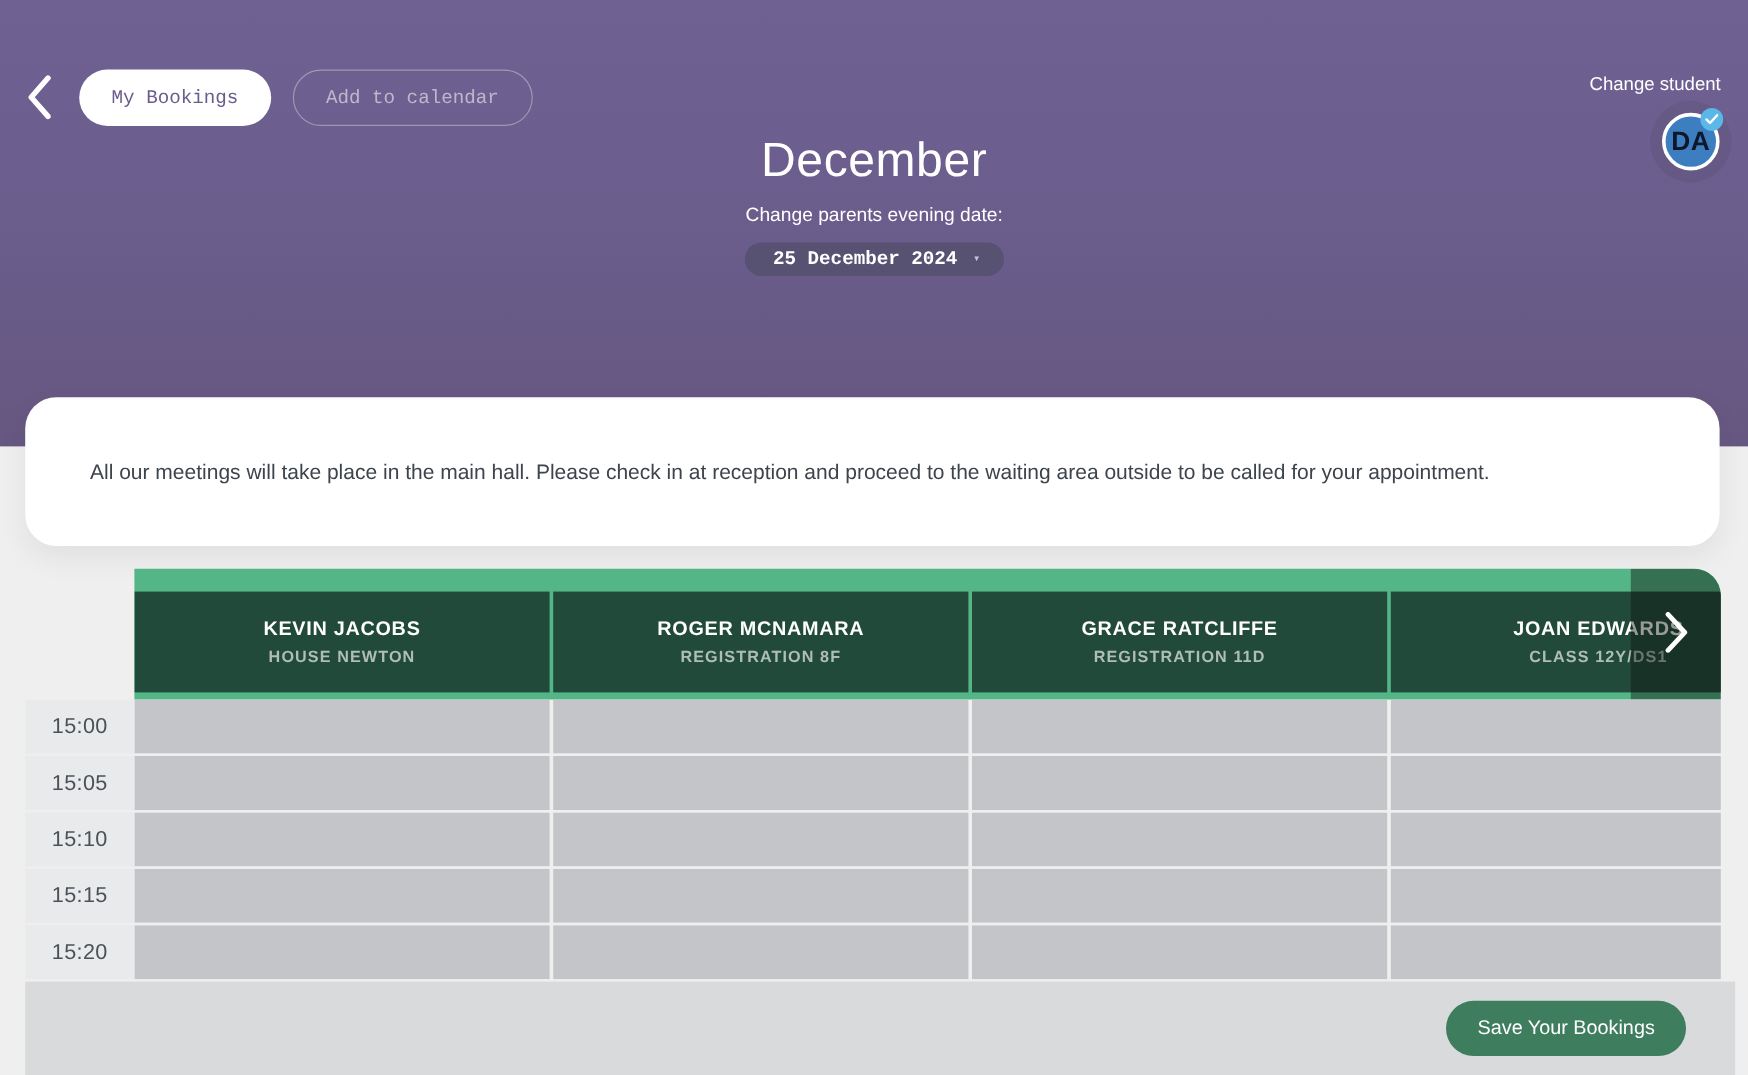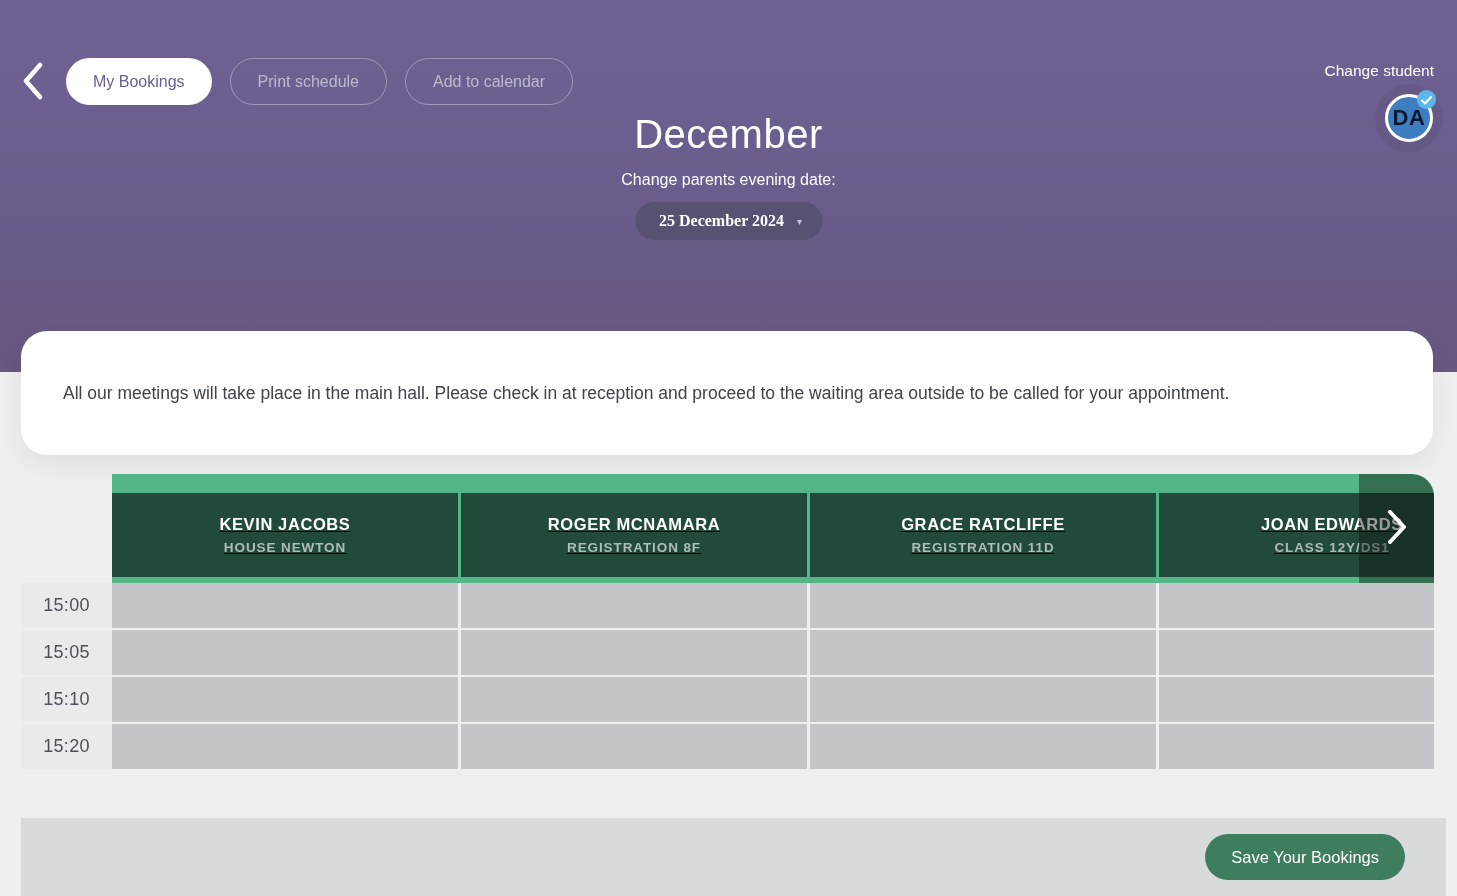--- a/index.html
+++ b/index.html
@@ -17,21 +17,21 @@
     background: linear-gradient(180deg, #6f6192 0%, #6a5c8b 55%, #665880 100%);
   }
   .back-btn {
     position: absolute; left: 14px; top: 60px; width: 38px; height: 44px;
     background: transparent; border: none; cursor: pointer;
     display: flex; align-items: center; justify-content: center;
   }
   .pill-row { position: absolute; left: 66px; top: 58px; display: flex; gap: 18px; }
   .pill {
     height: 47px; border-radius: 24px; padding: 0 27px;
-    font-family: Liberation Sans, sans-serif; font-size: 16px;
+    font-family: Liberation Mono, monospace; font-size: 16px;
     display: flex; align-items: center; cursor: pointer; white-space: nowrap;
   }
   .pill.active { background: #ffffff; color: #6a5c8c; border: none; }
   .pill.ghost {
     background: transparent; color: rgba(255,255,255,0.55);
     border: 1.5px solid rgba(255,255,255,0.35);
   }
   .change-student {
     position: absolute; right: 23px; top: 62px; color: #ffffff; font-size: 15.5px;
   }
@@ -53,43 +53,43 @@
     position: absolute; top: 112px; left: 0; width: 100%;
     text-align: center; color: #ffffff; font-size: 40px; font-weight: 500;
     letter-spacing: 0.5px;
   }
   .hero-subtitle {
     position: absolute; top: 171px; left: 0; width: 100%;
     text-align: center; color: #ffffff; font-size: 16px;
   }
   .date-pill {
     position: absolute; top: 202px; left: 50%; transform: translateX(-50%);
-    height: 38px; border-radius: 19px; background: #575172; border: none;
+    height: 28px; border-radius: 19px; background: #575172; border: none;
     color: #ffffff; font-weight: bold; font-size: 16px;
     display: flex; align-items: center; padding: 0 20px 0 24px; cursor: pointer;
-    font-family: Liberation Serif, serif; white-space: nowrap;
+    font-family: Liberation Mono, monospace; white-space: nowrap;
   }
   .date-caret { font-size: 10px; color: #c9c2da; margin-left: 13px; font-weight: normal; }
 
   
   .notice-card {
     position: absolute; left: 21px; top: 331px; width: 1412px; height: 124px;
     background: #ffffff; border-radius: 26px;
     box-shadow: 0 10px 24px rgba(40,40,70,0.07);
-    display: flex; align-items: center; padding: 0 42px;
+    display: flex; align-items: center; padding: 0 54px;
   }
   .notice-text { color: #3d444c; font-size: 17.5px; line-height: 1.4; }
 
   
   .sched-header {
     position: absolute; left: 112px; top: 474px; width: 1322px; height: 109px;
     background: #54b586; border-top-right-radius: 22px; overflow: hidden;
   }
   .sched-header-inner {
-    display: flex; gap: 3px; padding: 19px 0 6px 0; height: 100%; text-decoration: underline;
+    display: flex; gap: 3px; padding: 19px 0 6px 0; height: 100%;
   }
   .teacher-col {
     flex: 0 0 346px; background: #214a3a; height: 84px;
     display: flex; flex-direction: column; align-items: center; justify-content: center;
     gap: 6px; cursor: pointer;
   }
   .teacher-name {
     color: #ffffff; font-weight: bold; font-size: 16.5px; letter-spacing: 0.6px;
   }
   .teacher-group {
@@ -136,21 +136,20 @@
     <button class="back-btn">
       <span>
         <svg width="24" height="38" viewBox="0 0 24 38">
           <polyline points="19,3 5,19 19,35" fill="none" stroke="#ffffff" stroke-width="4.5" stroke-linecap="round" stroke-linejoin="round"></polyline>
         </svg>
       </span>
     </button>
 
     <div class="pill-row">
       <button class="pill active">My Bookings</button>
-      <button class="pill ghost">Print schedule</button>
       <button class="pill ghost">Add to calendar</button>
     </div>
 
     <div class="change-student">Change student</div>
 
     <div class="avatar-wrap">
       <div class="avatar">DA</div>
       <div class="avatar-badge">
         <span>
           <svg width="11" height="9" viewBox="0 0 11 9">
@@ -226,20 +225,29 @@
     <div class="time-row">
       <div class="time-gutter">15:10</div>
       <div class="slot-cells">
         <div class="slot-cell"></div>
         <div class="slot-cell"></div>
         <div class="slot-cell"></div>
         <div class="slot-cell"></div>
       </div>
     </div>
 
+    <div class="time-row">
+      <div class="time-gutter">15:15</div>
+      <div class="slot-cells">
+        <div class="slot-cell"></div>
+        <div class="slot-cell"></div>
+        <div class="slot-cell"></div>
+        <div class="slot-cell"></div>
+      </div>
+    </div>
 
     <div class="time-row">
       <div class="time-gutter">15:20</div>
       <div class="slot-cells">
         <div class="slot-cell"></div>
         <div class="slot-cell"></div>
         <div class="slot-cell"></div>
         <div class="slot-cell"></div>
       </div>
     </div>

